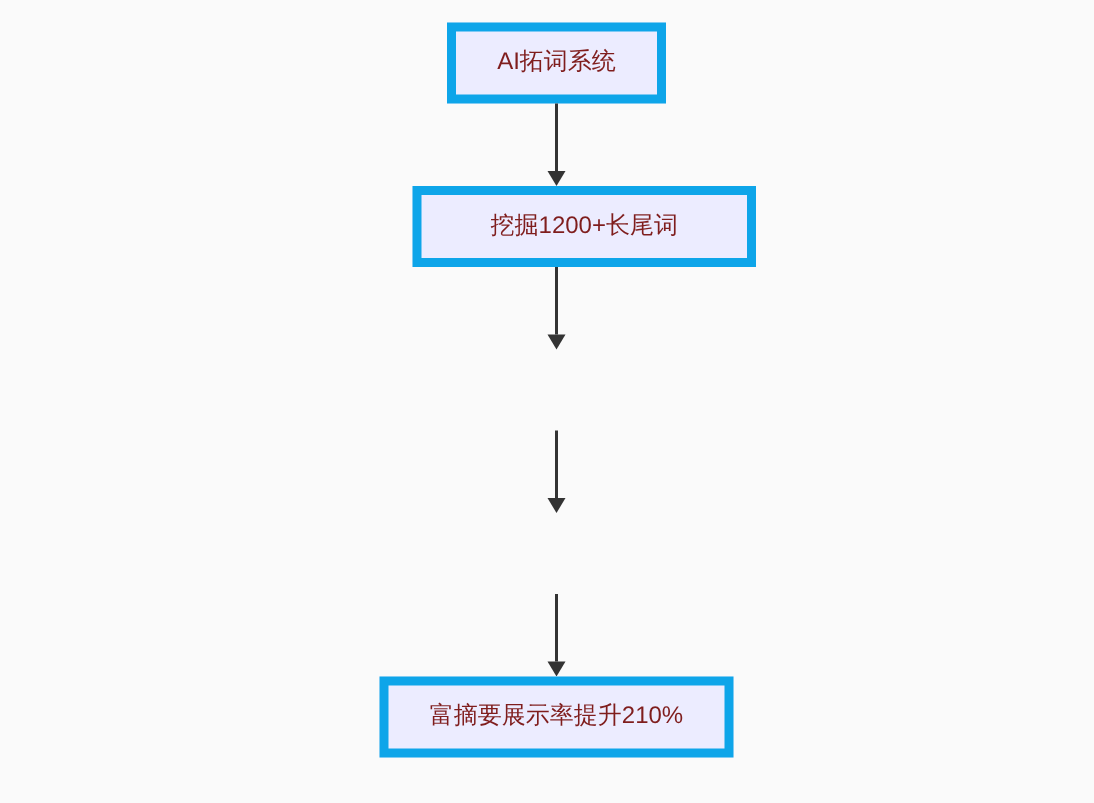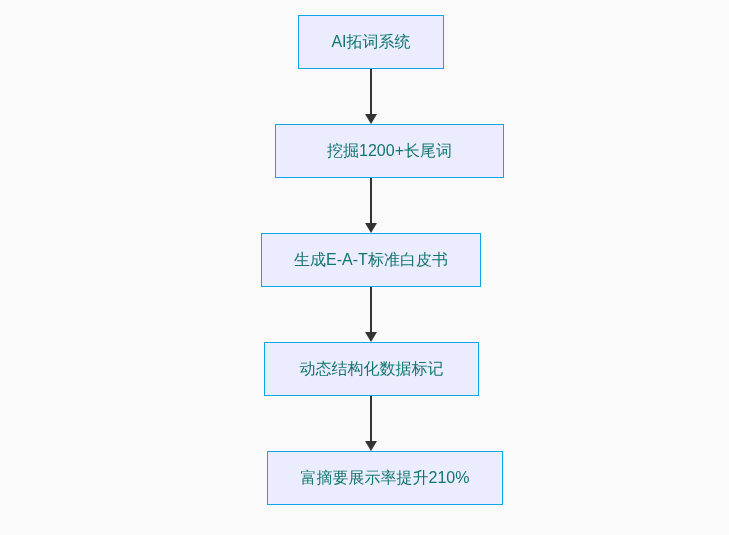--- a/index.html
+++ b/index.html
@@ -10,34 +10,34 @@
     position: relative;
     width: 729px;
     height: 535px;
     background: #FAFAFA;
     overflow: hidden;
   }
   .node {
     position: absolute;
     height: 54px;
     background: #ECECFF;
-    border: 1px solid #0ea5e9;
-    color: #0f766e;
+    border: 6px solid #0ea5e9;
+    color: #7f1d1d;
     font-size: 16px;
     display: flex;
     align-items: center;
     justify-content: center;
     text-align: center;
     line-height: 1.2;
   }
   .node-1 { top: 15px;  left: 298px; width: 146px; }
   .node-2 { top: 124px; left: 275px; width: 229px; }
   .node-3 { top: 233px; left: 261px; width: 220px; }
   .node-4 { top: 342px; left: 264px; width: 215px; }
-  .node-5 { top: 451px; left: 267px; width: 236px; }
+  .node-5 { top: 451px; left: 253px; width: 236px; }
 
   .edge {
     position: absolute;
     left: 365px;
     width: 12px;
     height: 55px;
   }
   .edge-1 { top: 69px; }
   .edge-2 { top: 178px; }
   .edge-3 { top: 287px; }
@@ -77,32 +77,26 @@
 
   <div class="node node-2">
     <span>挖掘1200+长尾词</span>
   </div>
 
   <div class="edge edge-2">
     <div class="line"></div>
     <div class="head"></div>
   </div>
 
-  <div class="node node-3">
-    <span>生成E-A-T标准白皮书</span>
-  </div>
 
   <div class="edge edge-3">
     <div class="line"></div>
     <div class="head"></div>
   </div>
 
-  <div class="node node-4">
-    <span>动态结构化数据标记</span>
-  </div>
 
   <div class="edge edge-4">
     <div class="line"></div>
     <div class="head"></div>
   </div>
 
   <div class="node node-5">
     <span>富摘要展示率提升210%</span>
   </div>
 

